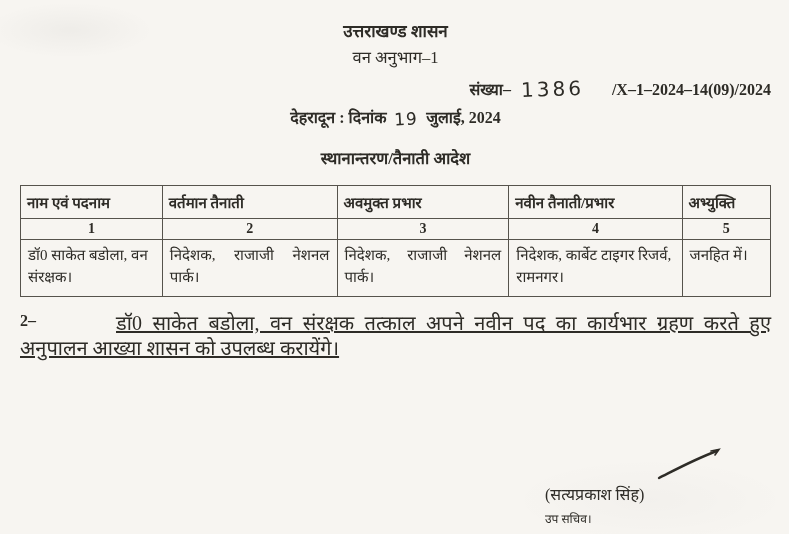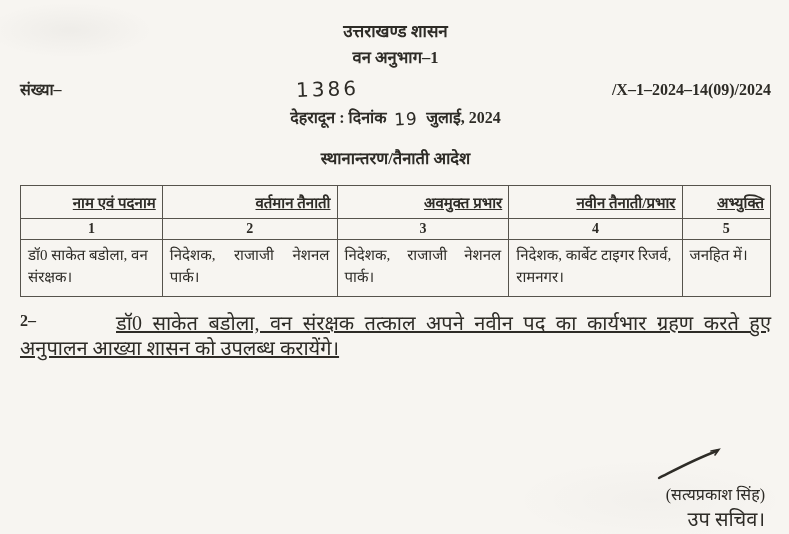--- a/index.html
+++ b/index.html
@@ -12,24 +12,24 @@
     color:#2e2c27;
     font-family:"Liberation Serif","DejaVu Serif",serif;
     overflow:hidden;
     position:relative;
   }
   .doc{ width:789px; height:534px; padding:12px 18px 0 20px; position:relative;margin-top:7px; }
 
   
   .center{ text-align:center; }
   .org-line{ font-size:17px; font-weight:bold; line-height:26px; }
-  .section-line{ font-size:16.5px; font-weight:bold; line-height:26px; }
+  .section-line{ font-size:16.5px; font-weight:normal; line-height:26px; }
   .number-line{
     font-size:16px; font-weight:bold; line-height:26px;
-    display:flex; justify-content:space-between; align-items:baseline; margin-top:4px;
+    display:flex; justify-content:flex-end; align-items:baseline; margin-top:4px;
   }
   .hand{
     font-family:"DejaVu Sans","Liberation Sans",sans-serif;
     font-weight:500; letter-spacing:3px; font-size:20px;
     display:inline-block; transform:rotate(-2deg) translateY(1px);
   }
   .hand-num{ margin:0 28px 0 10px; }
   .hand-date{ font-size:17px; letter-spacing:1px; margin:0 4px; transform:rotate(-3deg) translateY(2px); }
   .date-line{ font-size:16px; font-weight:bold; line-height:24px; margin-top:2px; }
   .subject-line{ font-size:16.5px; font-weight:bold; margin-top:16px; }
@@ -49,34 +49,34 @@
     font-size:20px; line-height:25px; text-align:justify; text-indent:96px;text-decoration:underline;
   }
 
   
   table{
     border-collapse:collapse; width:100%;
     margin-top:16px;
     table-layout:fixed;
   }
   th,td{ border:1.4px solid #56534c; padding:2px 6px; vertical-align:top; }
-  th{ font-size:15px; font-weight:bold; text-align:right; padding-top:6px; padding-bottom:6px;text-decoration:underline; }
+  th{ font-size:15px; font-weight:bold; text-align:left; padding-top:6px; padding-bottom:6px; }
   .numrow td{ font-size:14px; font-weight:bold; text-align:center; padding:2px 4px; }
   .datarow td{ font-size:15px; line-height:22px; padding:4px 7px 8px; }
   .c1{ width:18.9%; } .c2{ width:23.3%; } .c3{ width:22.9%; } .c4{ width:23.1%; } .c5{ width:11.8%; }
   .cell-center{ text-align:left; }
   .cell-justify{ text-align:justify; }
 
   
   .sig-block{
-    position:absolute; right:24px; bottom:10px; width:220px; text-align:right;
+    position:absolute; right:24px; bottom:10px; width:220px; text-align:left;
   }
   .sig-stroke{ display:block; margin:0 40px 2px auto; }
   .sig-name{ font-size:16px; line-height:24px; }
-  .sig-title{ font-size:20px; line-height:24px; }
+  .sig-title{ font-size:12px; line-height:24px; }
 </style>
 </head>
 <body>
 
 <div class="doc">
 
   <div class="center org-line">उत्तराखण्ड शासन</div>
   <div class="center section-line">वन अनुभाग–1</div>
 
   <div class="number-line">

